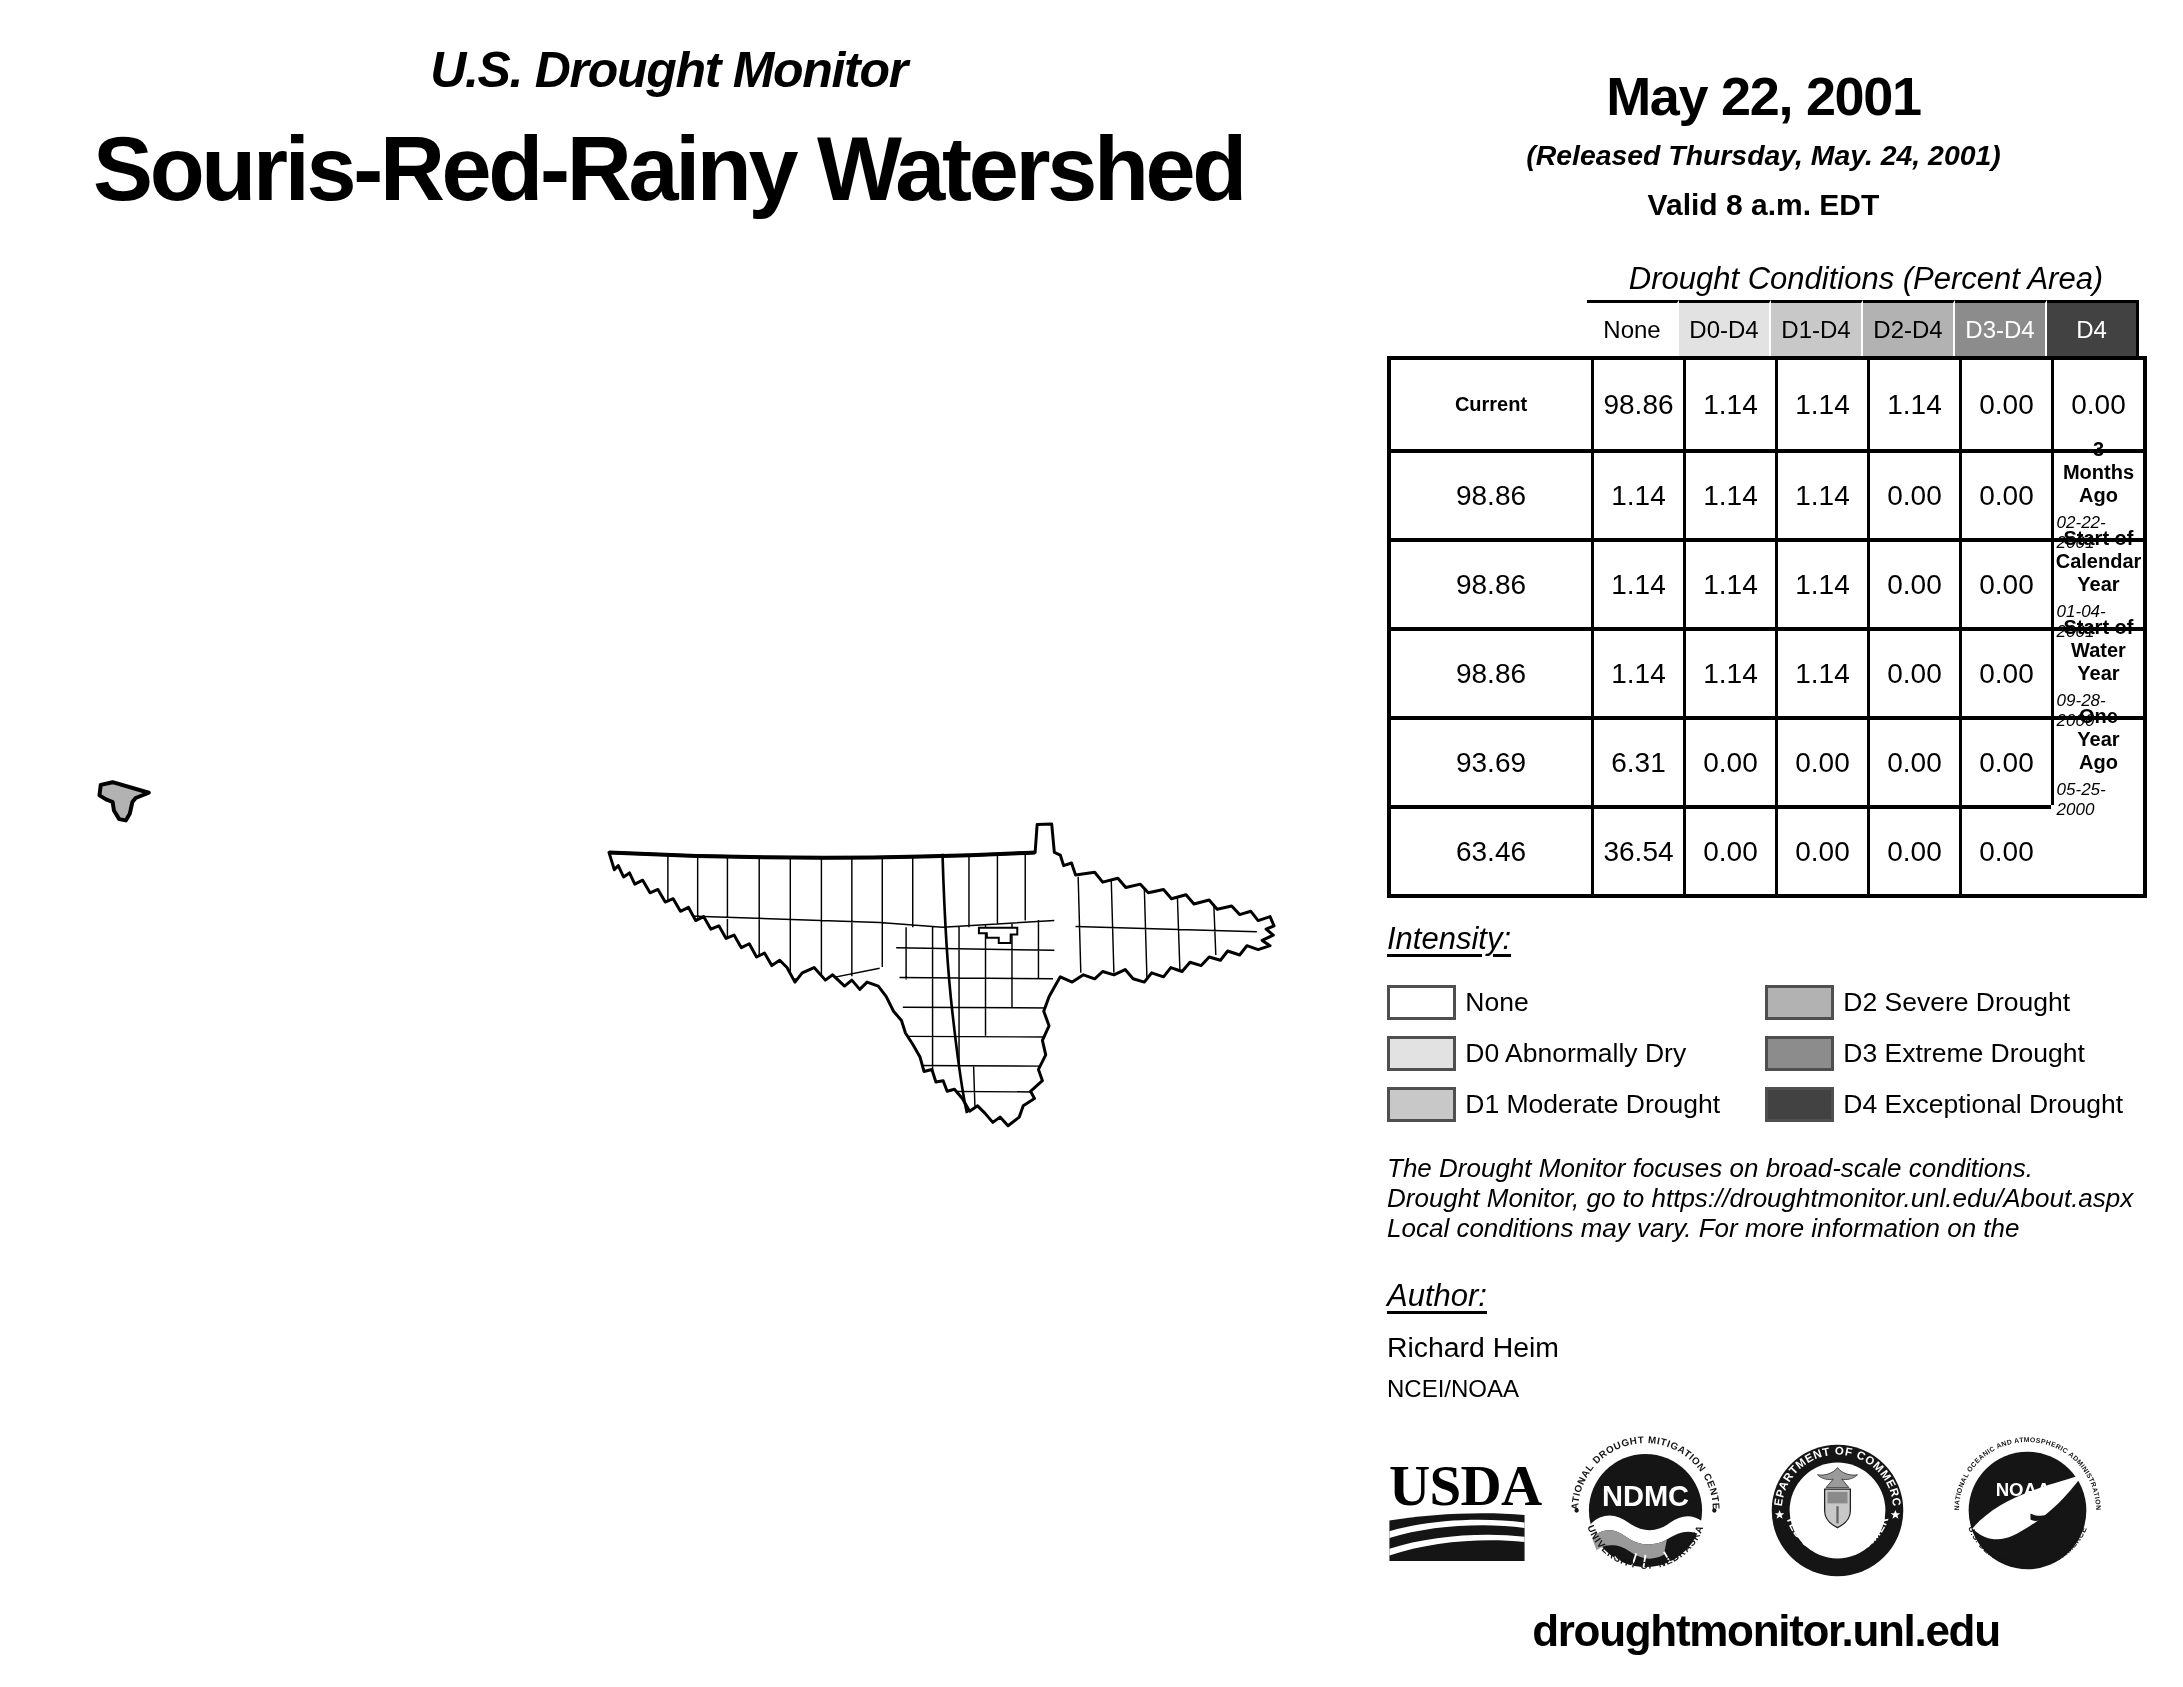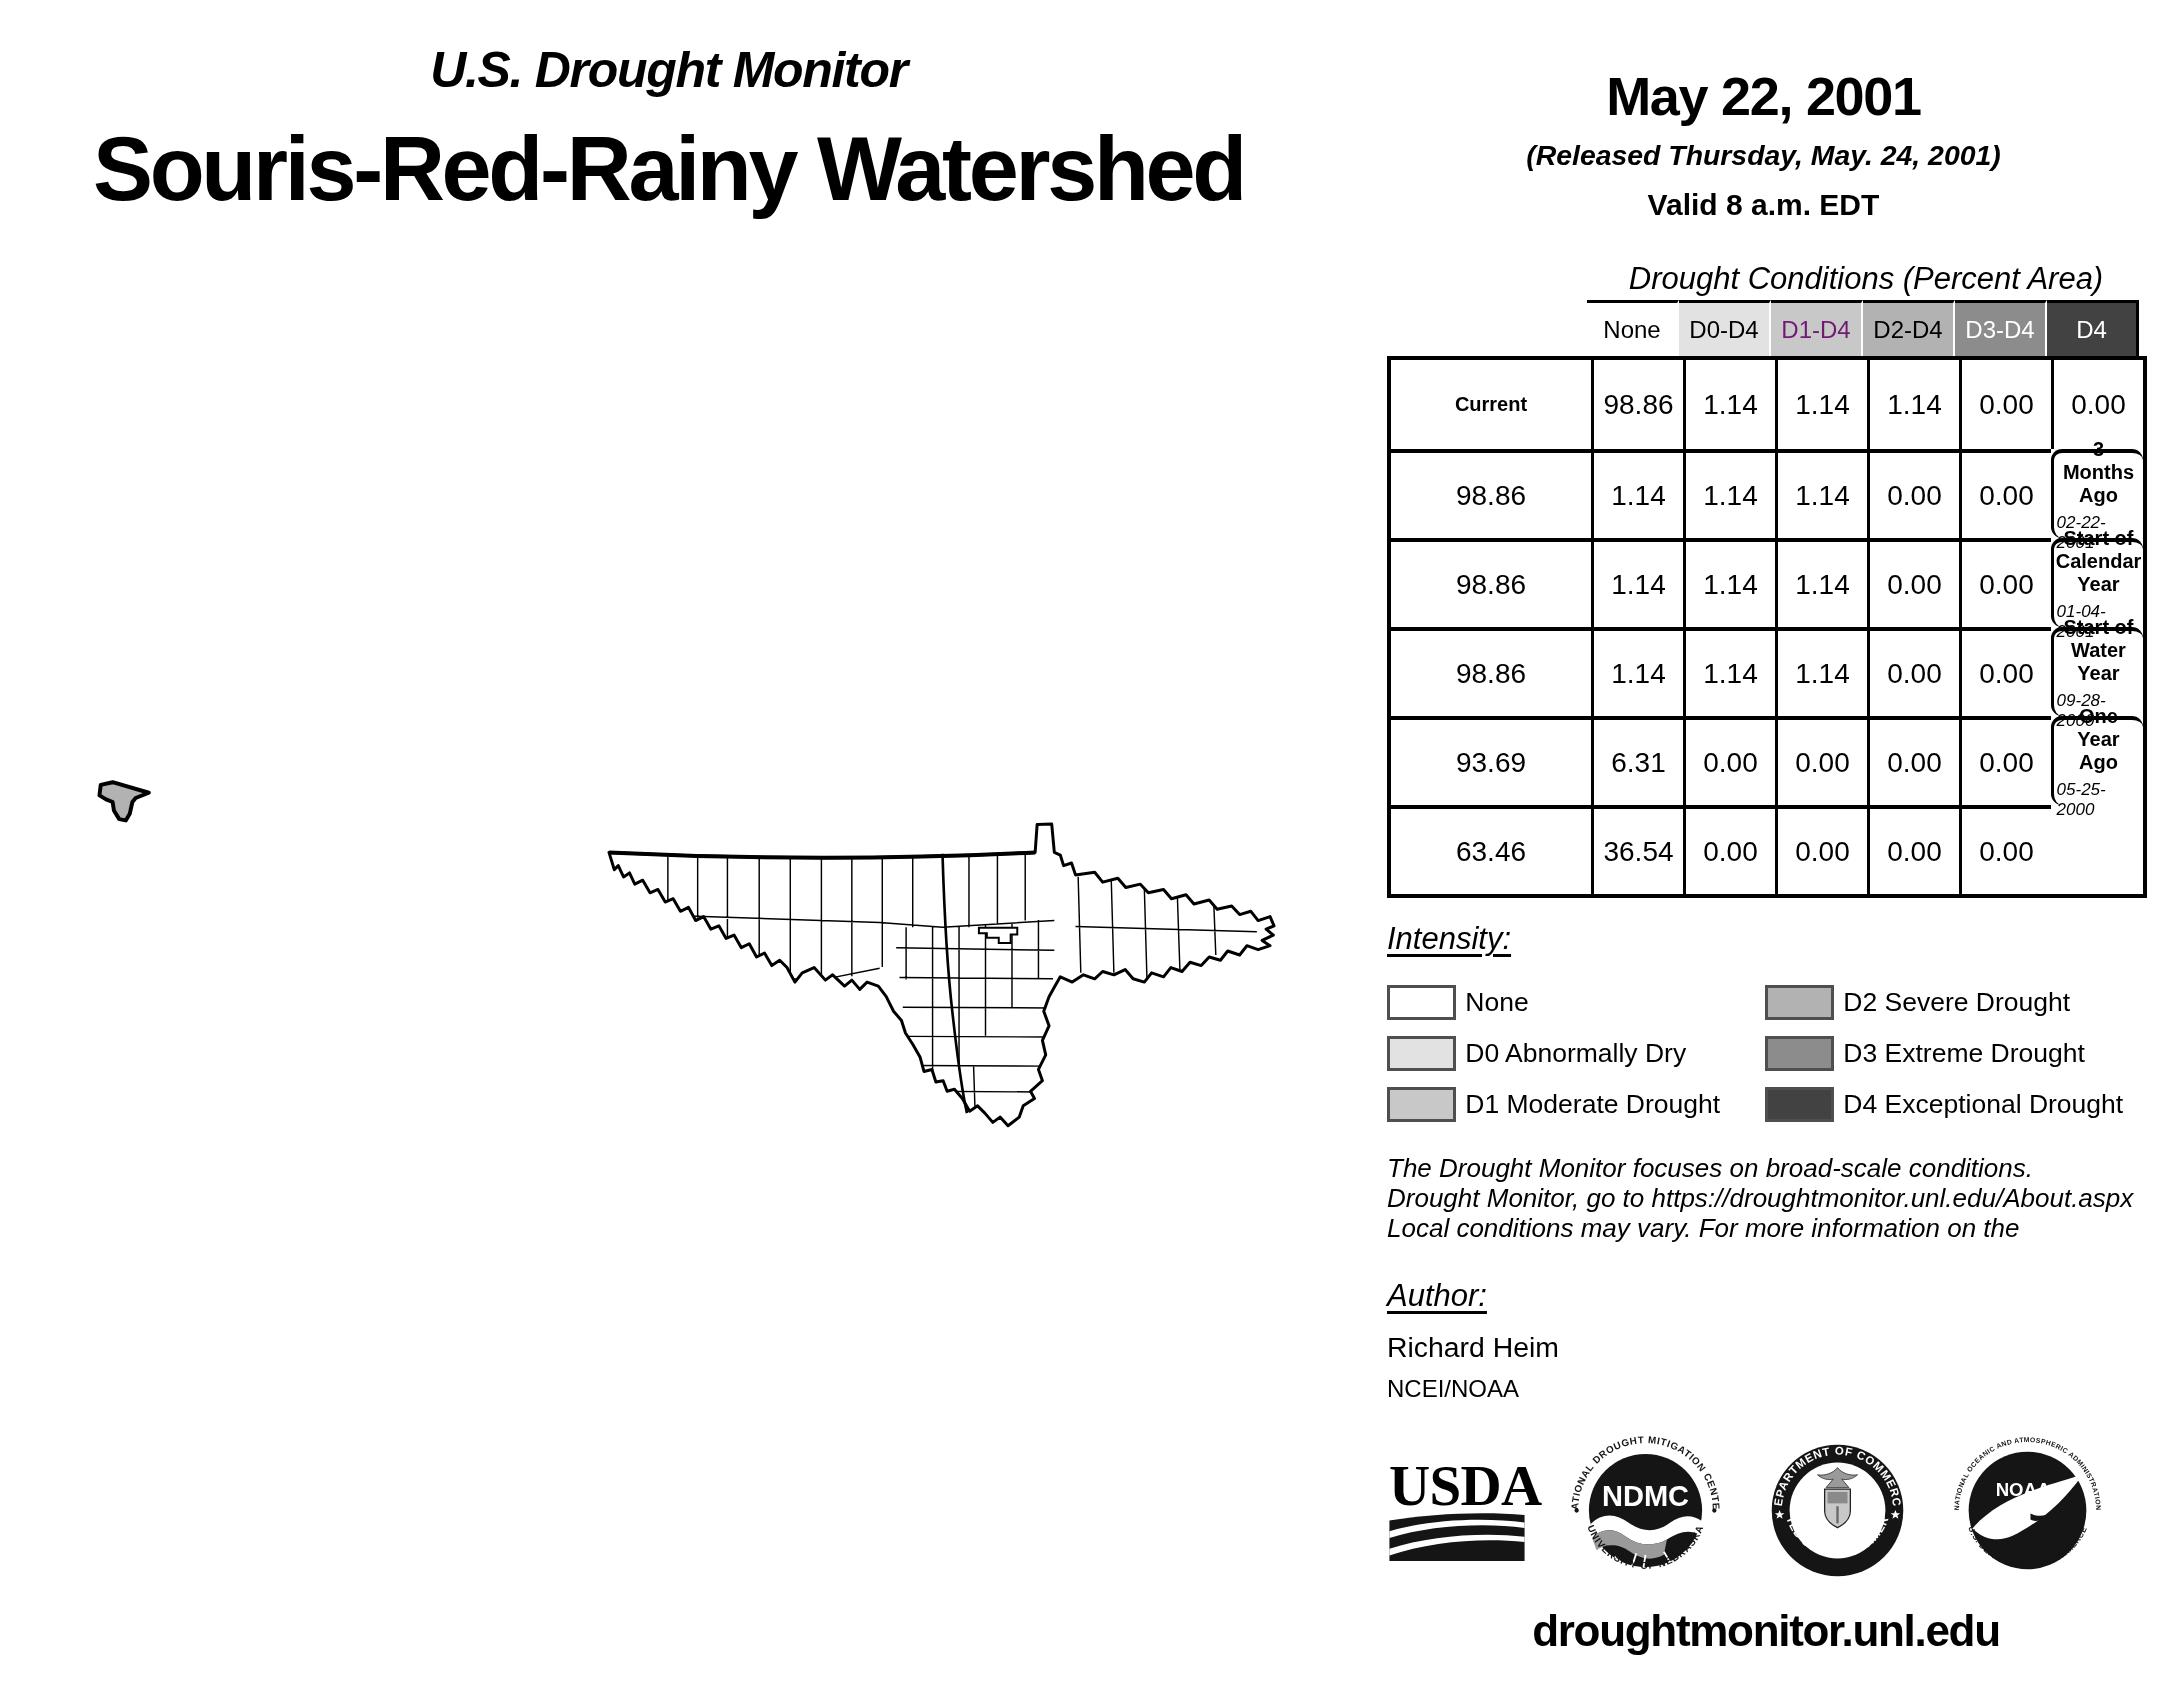--- a/index.html
+++ b/index.html
@@ -22,21 +22,21 @@
 
   .dm-table { position: absolute; left: 1387px; top: 300px; }
   .dm-hrow { display: grid; grid-template-columns: 200px repeat(6, 92px); height: 56px; }
   .hcell { border-top: 3.3px solid #000; border-right: 2px solid #fff; display: flex; align-items: center; justify-content: center; font-size: 24px; }
   .hcell:first-of-type { border-left: 3.3px solid #000; }
   .hcell:last-of-type { border-right: 3.3px solid #000; }
   .dm-body { display: grid; grid-template-columns: 200px repeat(6, 92px); grid-auto-rows: 89px; border: 4.6px solid #000; background: #fff; }
   .dm-body > div { border-left: 3.3px solid #000; border-top: 4px solid #000; display: flex; align-items: center; justify-content: center; }
   .dm-body > div:nth-child(-n+7) { border-top: none; }
   .dm-body > div:nth-child(7n+1) { border-left: none; }
-  .lcell { flex-direction: column; padding: 2.6px; border-radius: 11px; }
+  .lcell { flex-direction: column; padding: 2.6px; }
   .rlabel { font-weight: bold; font-size: 20px; line-height: 1.15; text-align: center; }
   .rdate { font-style: italic; font-size: 17px; margin-top: 5.3px; }
   .rdate:empty, .rlabel-line:empty { display: none; }
   .vcell { font-size: 28px; }
 
   
   .intensity { position: absolute; left: 1387px; top: 921px; width: 767px; }
   .section-title { font-size: 31px; font-style: italic; text-decoration: underline; text-underline-offset: 5.3px; }
   .legend { margin-top: 20px; display: grid; grid-template-columns: 378px auto; grid-template-rows: repeat(3, 51px); grid-auto-flow: column; }
   .legend-item { display: flex; align-items: center; gap: 9.3px; }
@@ -76,21 +76,21 @@
     <div class="date-valid">Valid 8 a.m. EDT</div>
   </div>
 
   <div class="conditions-title">Drought Conditions (Percent Area)</div>
 
   <div class="dm-table">
     <div class="dm-hrow">
       <div class="spacer"></div>
       <div class="hcell" style="background-color: rgb(255, 255, 255); color: rgb(0, 0, 0);">None</div>
       <div class="hcell" style="background-color: rgb(226, 226, 226); color: rgb(0, 0, 0);">D0-D4</div>
-      <div class="hcell" style="background-color: rgb(200, 200, 200); color: #701a75;">D1-D4</div>
+      <div class="hcell" style="background-color: rgb(200, 200, 200); color: #000000;">D1-D4</div>
       <div class="hcell" style="background-color: rgb(178, 178, 178); color: rgb(0, 0, 0);">D2-D4</div>
       <div class="hcell" style="background-color: rgb(140, 140, 140); color: rgb(255, 255, 255);">D3-D4</div>
       <div class="hcell" style="background-color: rgb(66, 66, 66); color: rgb(255, 255, 255);">D4</div>
     </div>
 
     <div class="dm-body">
 
       <div class="lcell">
         <div class="rlabel"><span class="rlabel-line">Current</span></div>
 

